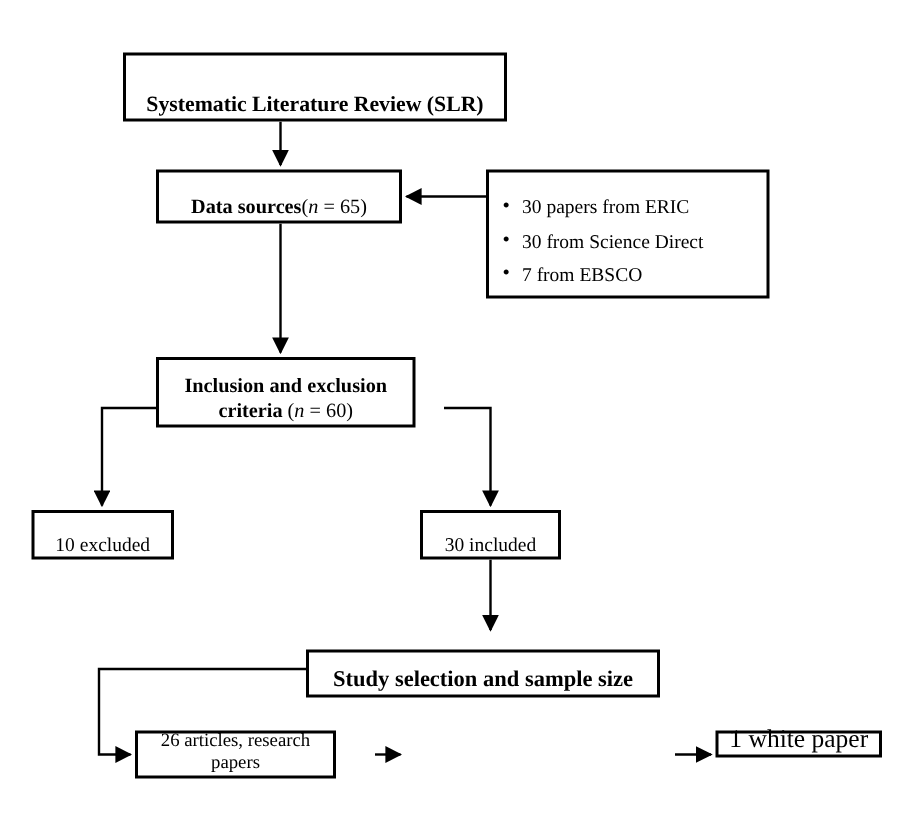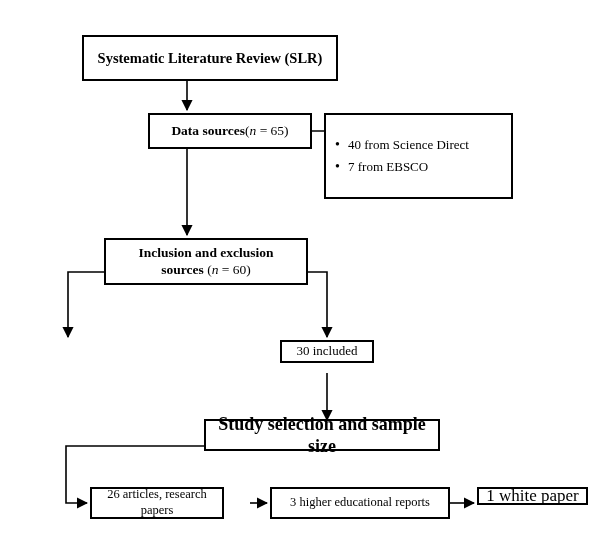--- a/index.html
+++ b/index.html
@@ -26,43 +26,43 @@
     width: 607px;
     height: 548px;
     pointer-events: none;
   }
   .node {
     position: absolute;
     box-sizing: border-box;
     border: 2px solid #000000;
     background: #ffffff;
     display: flex;
-    align-items: center;
+    align-items: flex-end;
     justify-content: center;
     text-align: center;
     line-height: 1.25;
     z-index: 2;
   }
   .node .label {
     display: block;
     padding: 0 6px;
   }
   .bold   { font-weight: bold; }
   .normal { font-weight: normal; }
   .ital   { font-style: italic; }
 
   
   #node-title        { left: 82px;  top: 35px;  width: 256px; height: 46px;  font-size: 14.5px; }
-  #node-datasources  { left: 104px; top: 113px; width: 164px; height: 36px;  font-size: 13.5px; margin-left: 44px; }
+  #node-datasources  { left: 104px; top: 113px; width: 164px; height: 36px;  font-size: 13.5px; }
   #node-sources-list { left: 324px; top: 113px; width: 189px; height: 86px;  font-size: 13px;
                        justify-content: flex-start; }
-  #node-criteria     { left: 104px; top: 238px; width: 204px; height: 47px;  font-size: 13.5px; }
+  #node-criteria     { left: 104px; top: 238px; width: 173px; height: 47px;  font-size: 13.5px; }
   #node-excluded     { left: 21px;  top: 340px; width: 95px;  height: 33px;  font-size: 13px; }
-  #node-included     { left: 280px; top: 340px; width: 94px;  height: 23px;  font-size: 13px; }
-  #node-selection    { left: 204px; top: 419px; width: 236px; height: 32px;  font-size: 18px; }
+  #node-included     { left: 280px; top: 340px; width: 94px;  height: 33px;  font-size: 13px; }
+  #node-selection    { left: 204px; top: 433px; width: 236px; height: 32px;  font-size: 15px; }
   #node-articles     { left: 90px;  top: 487px; width: 134px; height: 32px;  font-size: 12.5px; }
   #node-reports      { left: 270px; top: 487px; width: 180px; height: 32px;  font-size: 12.5px; }
   #node-whitepaper   { left: 477px; top: 487px; width: 111px; height: 18px;  font-size: 17px; }
 
   
   ul.bullets {
     margin: 0;
     padding: 0 4px 0 22px;
     list-style: none;
     text-align: left;
@@ -118,43 +118,44 @@
   <div class="node" id="node-title">
     <span class="label bold">Systematic Literature Review (SLR)</span>
   </div>
 
   <div class="node" id="node-datasources">
     <span class="label"><span class="bold">Data sources</span><span class="normal">(</span><span class="normal ital">n</span><span class="normal"> = 65)</span></span>
   </div>
 
   <div class="node" id="node-sources-list">
     <ul class="bullets">
-      <li>40 from Science Direct</li>
+      <li>30 papers from ERIC</li>
+      <li>30 from Science Direct</li>
       <li>7 from EBSCO</li>
     </ul>
   </div>
 
   <div class="node" id="node-criteria">
-    <span class="label"><span class="bold">Inclusion and exclusion</span><br><span class="bold">sources </span><span class="normal">(</span><span class="normal ital">n</span><span class="normal"> = 60)</span></span>
+    <span class="label"><span class="bold">Inclusion and exclusion</span><br><span class="bold">criteria </span><span class="normal">(</span><span class="normal ital">n</span><span class="normal"> = 60)</span></span>
   </div>
 
+  <div class="node" id="node-excluded">
+    <span class="label normal">10 excluded</span>
+  </div>
 
   <div class="node" id="node-included">
     <span class="label normal">30 included</span>
   </div>
 
   <div class="node" id="node-selection">
     <span class="label bold">Study selection and sample size</span>
   </div>
 
   <div class="node" id="node-articles">
     <span class="label normal">26 articles, research papers</span>
   </div>
 
-  <div class="node" id="node-reports">
-    <span class="label normal">3 higher educational reports</span>
-  </div>
 
   <div class="node" id="node-whitepaper">
     <span class="label normal">1 white paper</span>
   </div>
 
 </div>
 
 </body></html>

